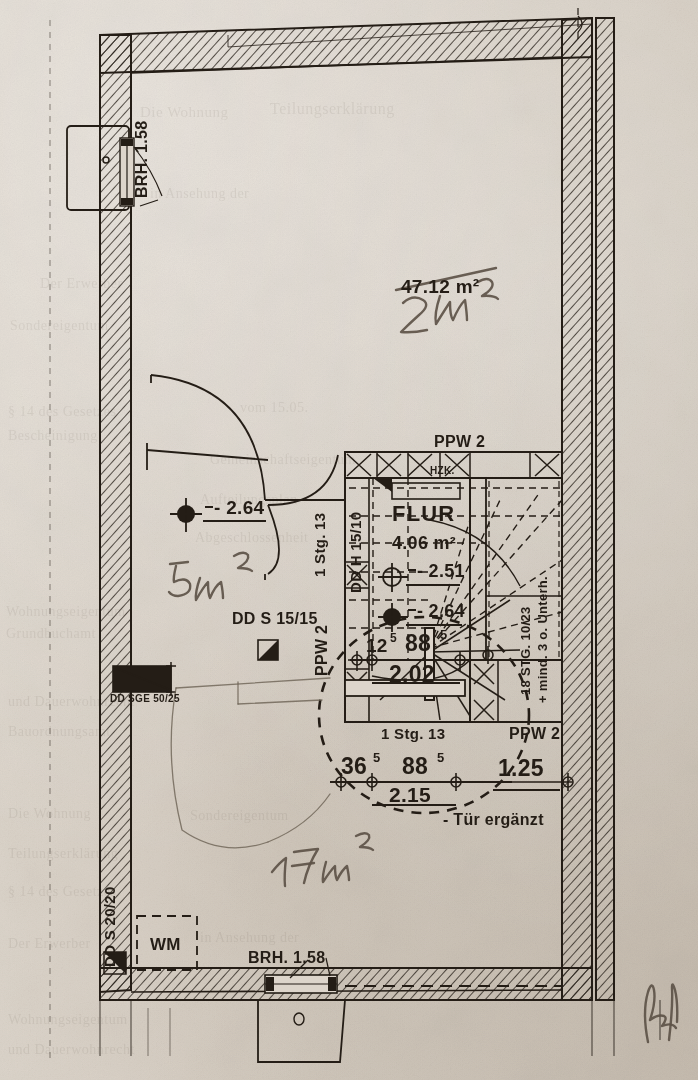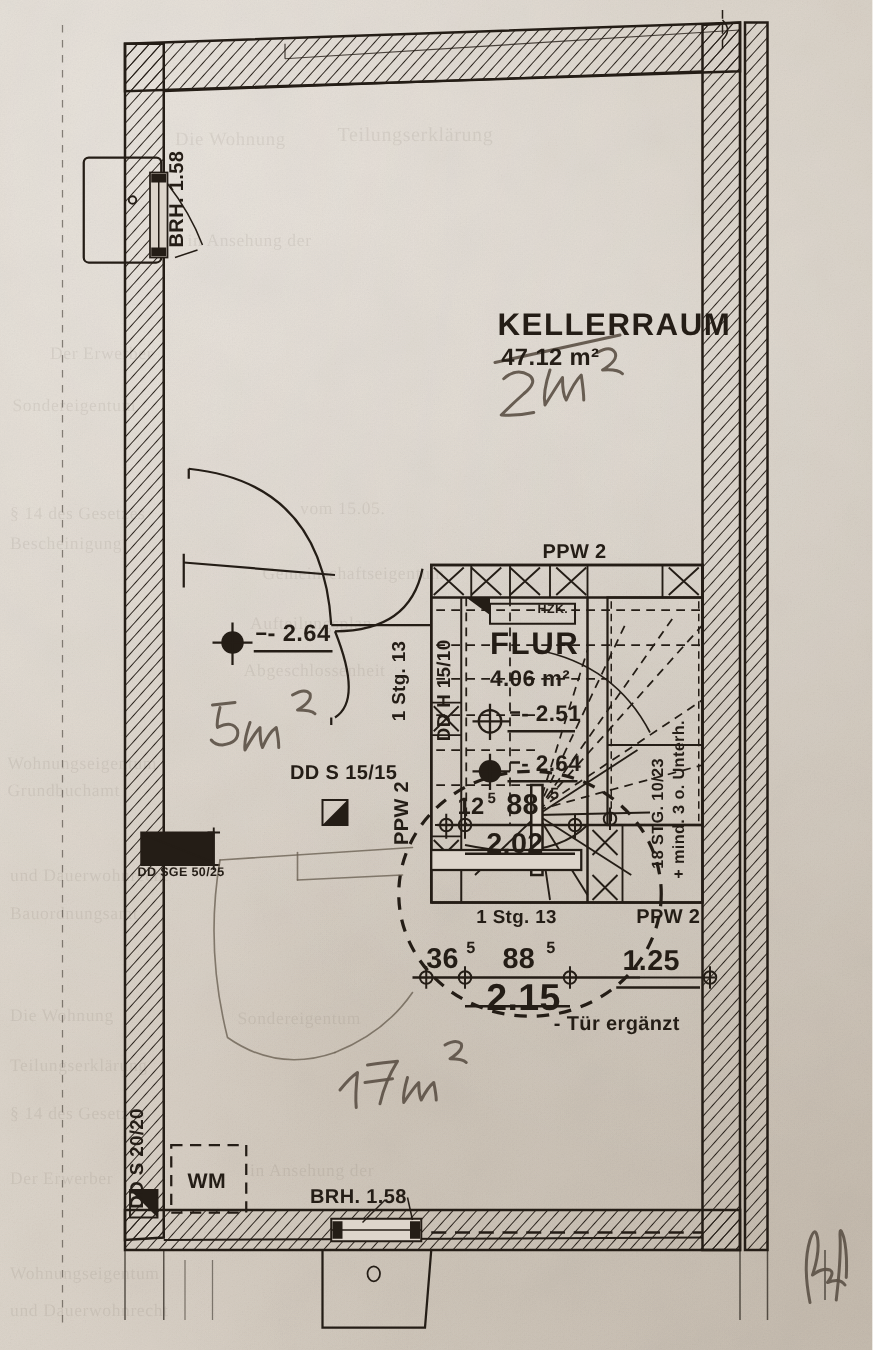--- a/index.html
+++ b/index.html
@@ -356,43 +356,42 @@
         <path class="handthin" d="M268,842 q40,-16 62,-48"></path>
       </g>
 
       <g>
         <path class="hand" d="M648,1042 q-6,-30 0,-50 q4,-12 6,-2 q2,12 -4,30 q8,-6 14,-4 q4,2 -2,10 q10,-4 14,2"></path>
         <path class="hand" d="M669,1040 q4,-34 3,-52 q0,-8 3,2 q3,12 2,32"></path>
       </g>
     </g>
   </svg>
 
-  <div class="lbl" style="left:398px;top:248px;font-size:25px;letter-spacing:1.2px;">KELLERRAUM</div>
   <div class="lbl" style="left:401px;top:277px;font-size:19px;">47.12 m²</div>
 
-  <div class="lbl" style="left:392px;top:503px;font-size:25px;letter-spacing:1.2px;">FLUR</div>
+  <div class="lbl" style="left:392px;top:503px;font-size:22px;letter-spacing:1.2px;">FLUR</div>
   <div class="lbl" style="left:392px;top:534px;font-size:18px;">4.06 m²</div>
 
-  <div class="lbl" style="left:430px;top:483px;font-size:10px;">HZK.</div>
+  <div class="lbl" style="left:430px;top:466px;font-size:10px;">HZK.</div>
 
   <div class="lbl" style="left:214px;top:498px;font-size:19px;">- 2.64</div>
   <div class="lbl" style="left:417px;top:562px;font-size:18px;text-align:right;">- 2.51</div>
   <div class="lbl" style="left:417px;top:602px;font-size:18px;">- 2.64</div>
 
   <div class="lbl" style="left:366px;top:636px;font-size:19px;">12</div>
   <div class="lbl" style="left:390px;top:632px;font-size:12px;">5</div>
   <div class="lbl" style="left:405px;top:632px;font-size:23px;">88</div>
   <div class="lbl" style="left:440px;top:628px;font-size:13px;">5</div>
   <div class="lbl" style="left:389px;top:663px;font-size:23px;">2.02</div>
 
   <div class="lbl" style="left:341px;top:755px;font-size:23px;">36</div>
   <div class="lbl" style="left:373px;top:751px;font-size:13px;">5</div>
   <div class="lbl" style="left:402px;top:755px;font-size:23px;">88</div>
   <div class="lbl" style="left:437px;top:751px;font-size:13px;">5</div>
-  <div class="lbl" style="left:389px;top:784px;font-size:30px;">2.15</div>
+  <div class="lbl" style="left:389px;top:784px;font-size:21px;">2.15</div>
   <div class="lbl" style="left:498px;top:757px;font-size:23px;">1.25</div>
 
   <div class="lbl" style="left:434px;top:434px;font-size:16px;">PPW 2</div>
   <div class="lbl vert" style="left:330px;top:660px;font-size:16px;transform:rotate(-90deg);">PPW 2</div>
   <div class="lbl" style="left:509px;top:726px;font-size:16px;">PPW 2</div>
 
   <div class="lbl vert" style="left:327px;top:562px;font-size:15px;transform:rotate(-90deg);">1 Stg. 13</div>
   <div class="lbl" style="left:381px;top:726px;font-size:15px;">1 Stg. 13</div>
 
   <div class="lbl vert" style="left:532px;top:682px;font-size:13px;transform:rotate(-90deg);">18 STG. 10/23</div>

